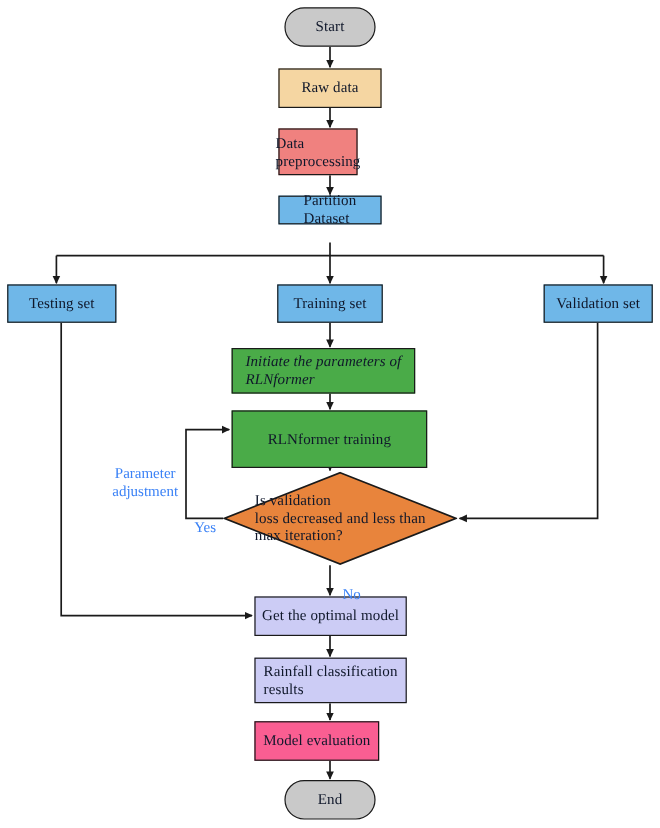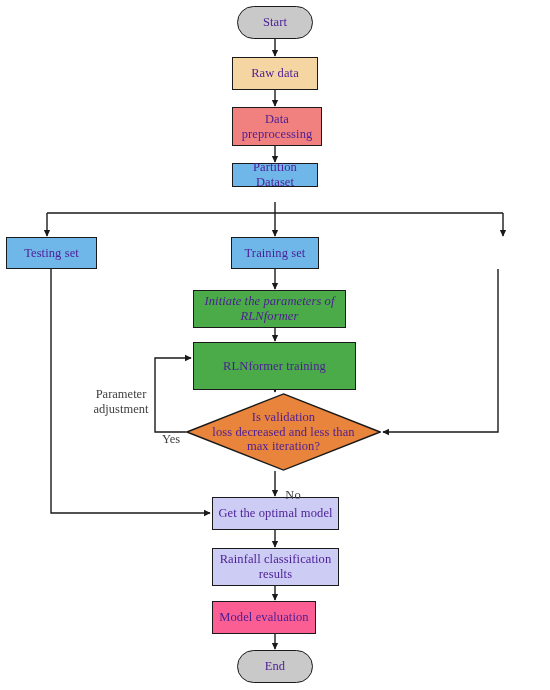--- a/index.html
+++ b/index.html
@@ -22,22 +22,21 @@
     width: 550px;
     height: 690px;
   }
   .node {
     position: absolute;
     box-sizing: border-box;
     border: 1.3px solid #1a1a1a;
     display: flex;
     align-items: center;
     justify-content: center;
-    text-align: center;
-    color: #4c1d95;
+    color: #0f172a;
     font-size: 12.5px;
     line-height: 1.18;
     letter-spacing: 0.1px;
     z-index: 3;
   }
   .node-terminal {
     border-radius: 17px;
   }
   .node-diamond {
     border: none;
@@ -53,21 +52,21 @@
   .diamond-label {
     position: relative;
     z-index: 2;
     padding: 0 6px;
   }
   .edge-label {
     position: absolute;
     font-family: "Liberation Serif", "DejaVu Serif", serif;
     font-size: 12.5px;
     line-height: 1.18;
-    color: #404040;
+    color: #3b82f6;
     text-align: center;
     z-index: 4;
     white-space: pre-line;
   }
 </style>
 </head>
 <body>
 
 <div id="flowchart-root">
 
@@ -114,38 +113,41 @@
   </svg>
 
   <div class="node node-terminal" style="left:237px; top:6px; width:76px; height:33px; background:#c9c9c9;">
     <span>Start</span>
   </div>
 
   <div class="node" style="left:232px; top:57px; width:86px; height:33px; background:#f5d6a2;">
     <span>Raw data</span>
   </div>
 
-  <div class="node" style="left:232px; top:107px; width:90px; height:39px; background:#f0817f;">
+  <div class="node" style="left:232px; top:107px; width:66px; height:39px; background:#f0817f;">
     <span class="multiline" style="white-space: pre-line;">Data
 preprocessing</span>
   </div>
 
   <div class="node" style="left:232px; top:163px; width:86px; height:24px; background:#6fb7e8;">
     <span class="multiline" style="white-space: pre-line;">Partition
 Dataset</span>
   </div>
 
   <div class="node" style="left:6px; top:237px; width:91px; height:32px; background:#6fb7e8;">
     <span>Testing set</span>
   </div>
 
   <div class="node" style="left:231px; top:237px; width:88px; height:32px; background:#6fb7e8;">
     <span>Training set</span>
   </div>
 
+  <div class="node" style="left:453px; top:237px; width:91px; height:32px; background:#6fb7e8;">
+    <span>Validation set</span>
+  </div>
 
   <div class="node" style="left:193px; top:290px; width:153px; height:38px; background:#4aab48;font-style:italic;">
     <span class="multiline" style="white-space: pre-line;">Initiate the parameters of
 RLNformer</span>
   </div>
 
   <div class="node" style="left:193px; top:342px; width:163px; height:48px; background:#4aab48;">
     <span>RLNformer training</span>
   </div>
 

